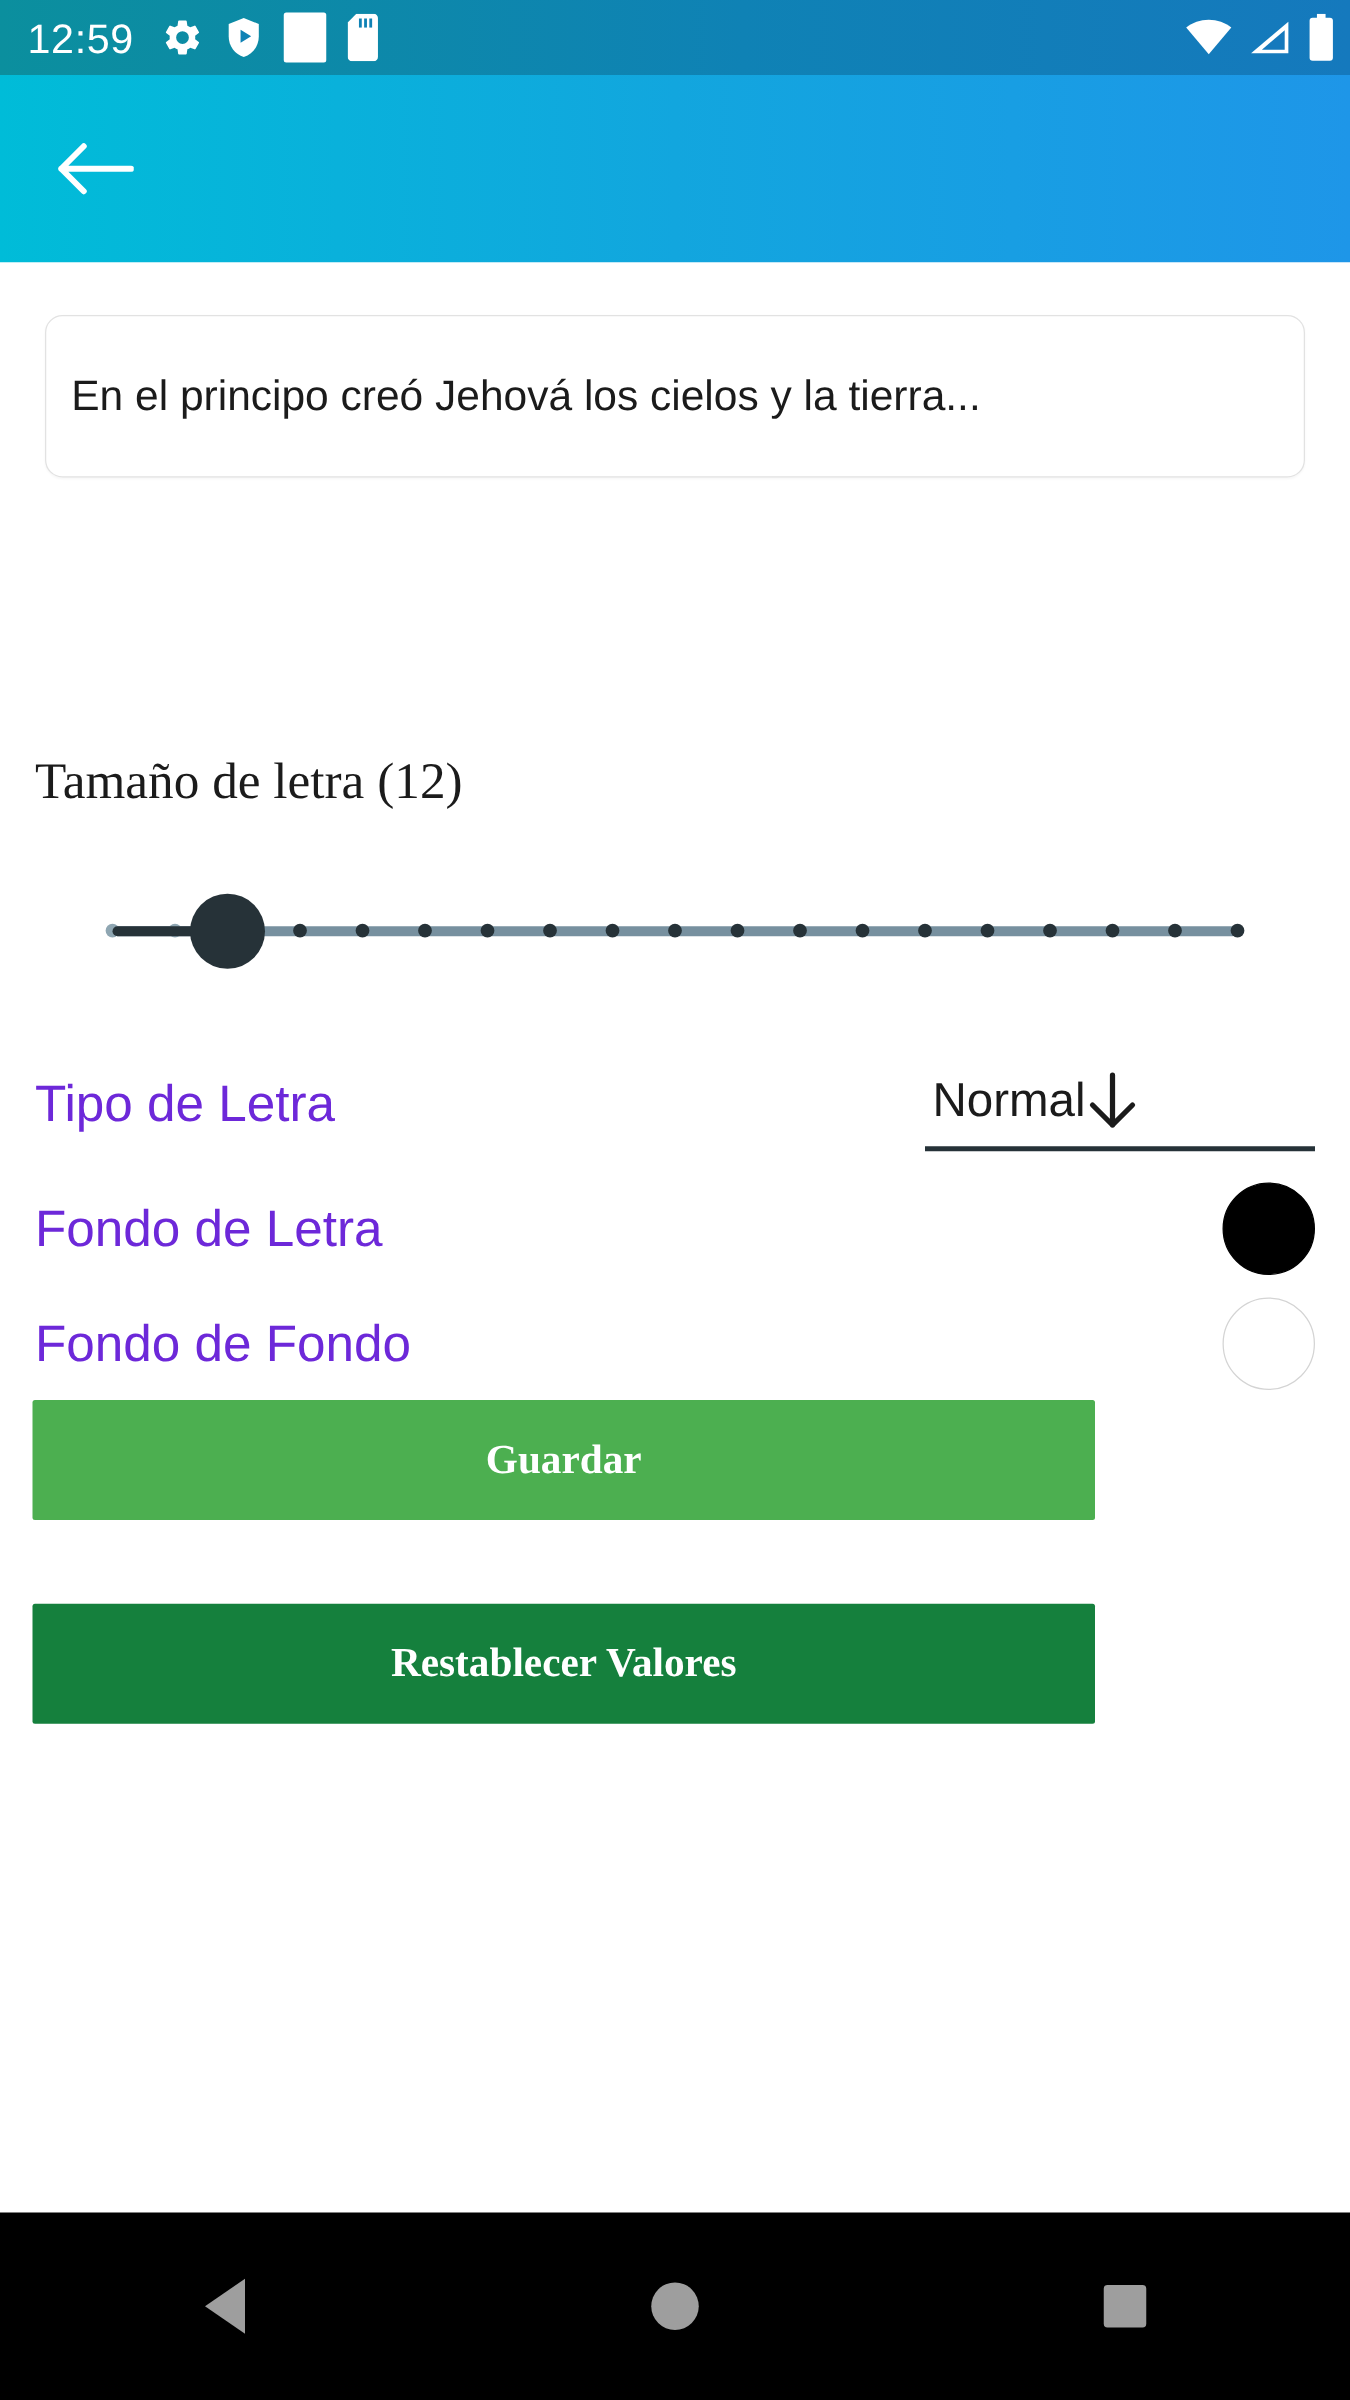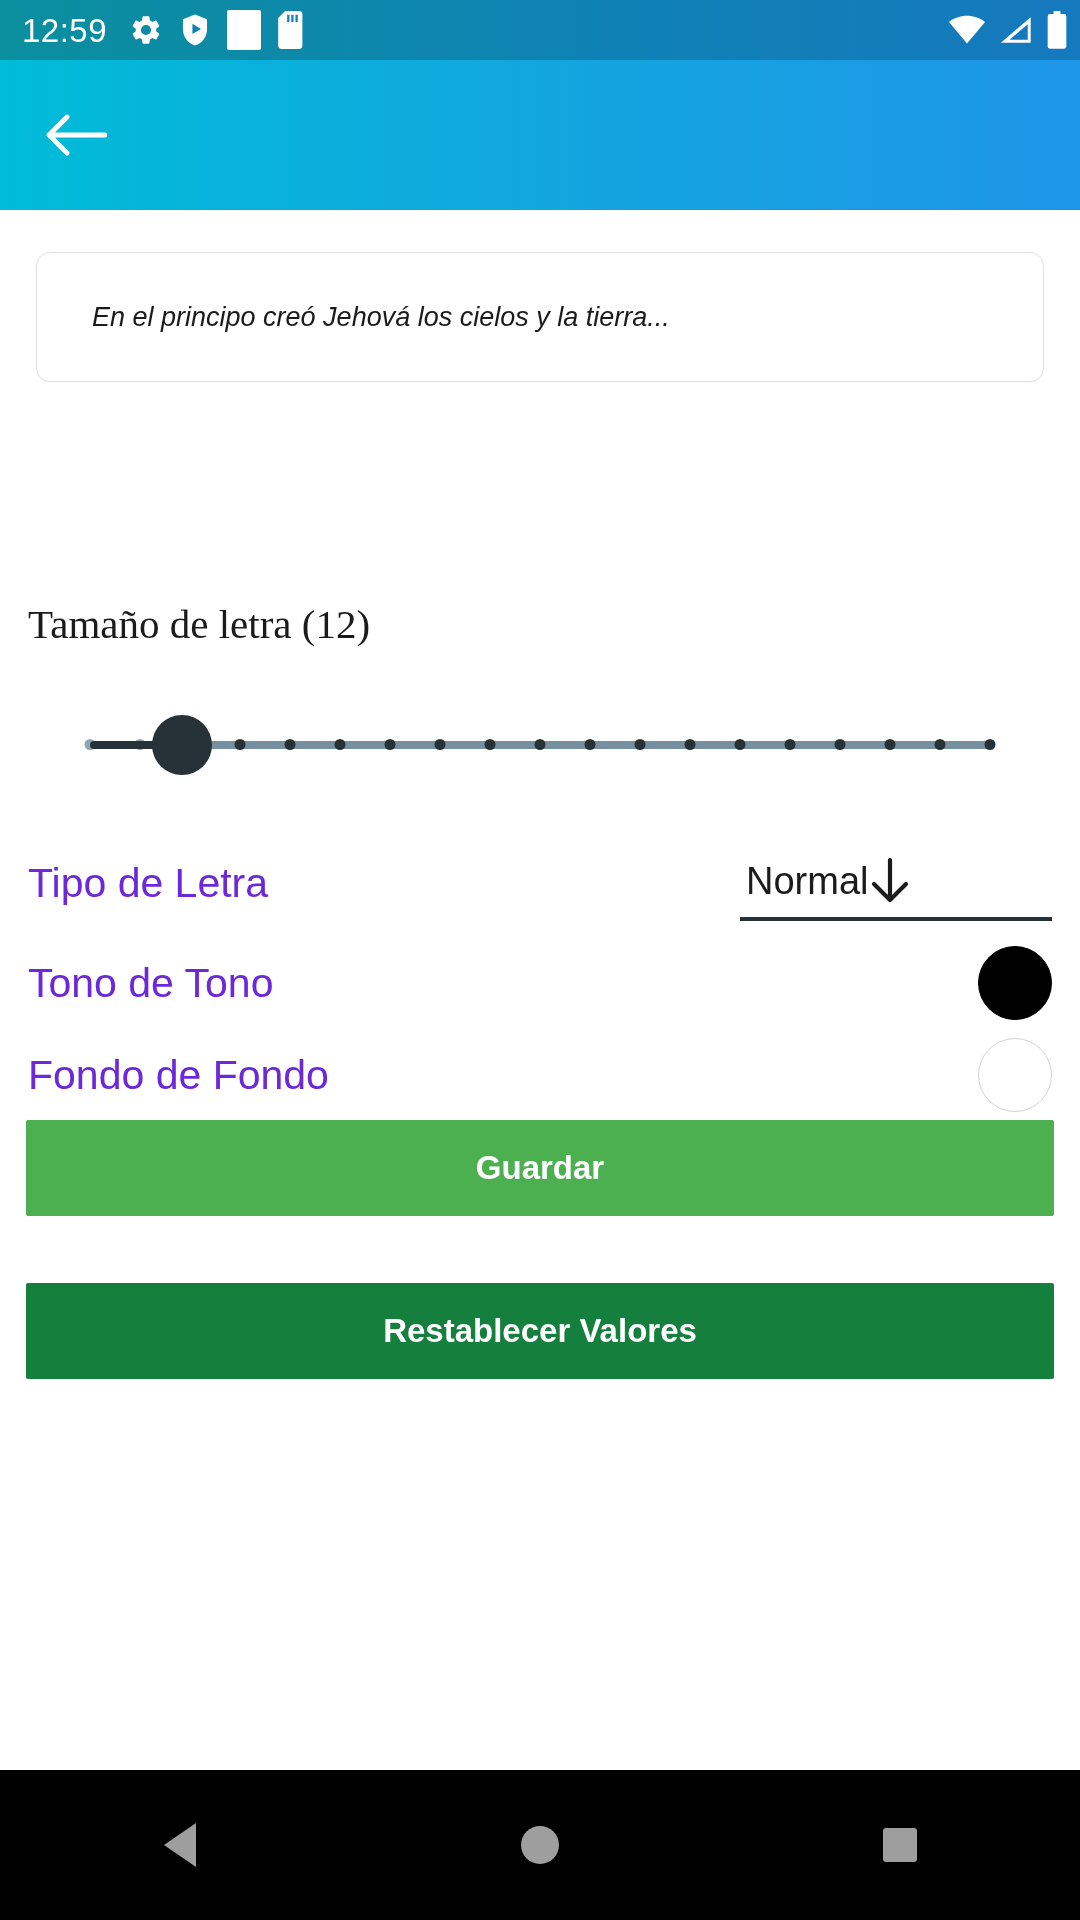--- a/index.html
+++ b/index.html
@@ -92,25 +92,24 @@
     height: 130px;
     box-sizing: border-box;
     border: 1px solid #e2e2e2;
     border-radius: 14px;
     background: #ffffff;
     display: flex;
     align-items: center;
     box-shadow: 0 1px 2px rgba(0,0,0,0.04);
   }
   .preview-text {
-    margin-left: 55px;
-    font-size: 27px;
+    margin-left: 20px;
+    font-size: 34px;
     color: #1b1b1b;
     font-family: "Liberation Sans", sans-serif;
-    font-style: italic;
   }
 
   .size-label {
     position: absolute;
     top: 390px;
     left: 28px;
     font-size: 41px;
     color: #1b1b1b;
     font-family: Liberation Serif, serif;
   }
@@ -208,27 +207,27 @@
     height: 74px;
     border-radius: 50%;
     cursor: pointer;
     box-sizing: border-box;
   }
 
   
   .action-btn {
     position: absolute;
     left: 26px;
-    width: 1028px;
+    width: 850px;
     height: 96px;
     border: none;
     color: #ffffff;
     font-size: 33px;
     font-weight: bold;
-    font-family: Liberation Sans, sans-serif;
+    font-family: Liberation Serif, serif;
     cursor: pointer;
     display: flex;
     align-items: center;
     justify-content: center;
     border-radius: 2px;
   }
   .btn-save { top: 910px; background: #4caf50; }
   .btn-reset { top: 1030px; background: #15803d; margin-top: 43px; }
 
   
@@ -350,21 +349,21 @@
     <div class="row-label">Tipo de Letra</div>
     <div class="dropdown">
       <span class="dropdown-value">Normal</span>
       <svg width="44" height="50" viewBox="0 0 22 25">
         <path d="M11 2v20M3 14l8 8 8-8" stroke="#1b1b1b" stroke-width="2.1" fill="none" stroke-linecap="round" stroke-linejoin="round"></path>
       </svg>
     </div>
   </div>
 
   <div class="setting-row" style="top:725px;height:96px;">
-    <div class="row-label">Tono de Tono</div>
+    <div class="row-label">Fondo de Letra</div>
     <div class="color-dot" style="background:#000000;border:1px solid #000000;"></div>
   </div>
 
   <div class="setting-row" style="top:817px;height:96px;">
     <div class="row-label">Fondo de Fondo</div>
     <div class="color-dot" style="background:#ffffff;border:1px solid #d4d4d4;"></div>
   </div>
 
   <button class="action-btn btn-save">Guardar</button>
   <button class="action-btn btn-reset">Restablecer Valores</button>

